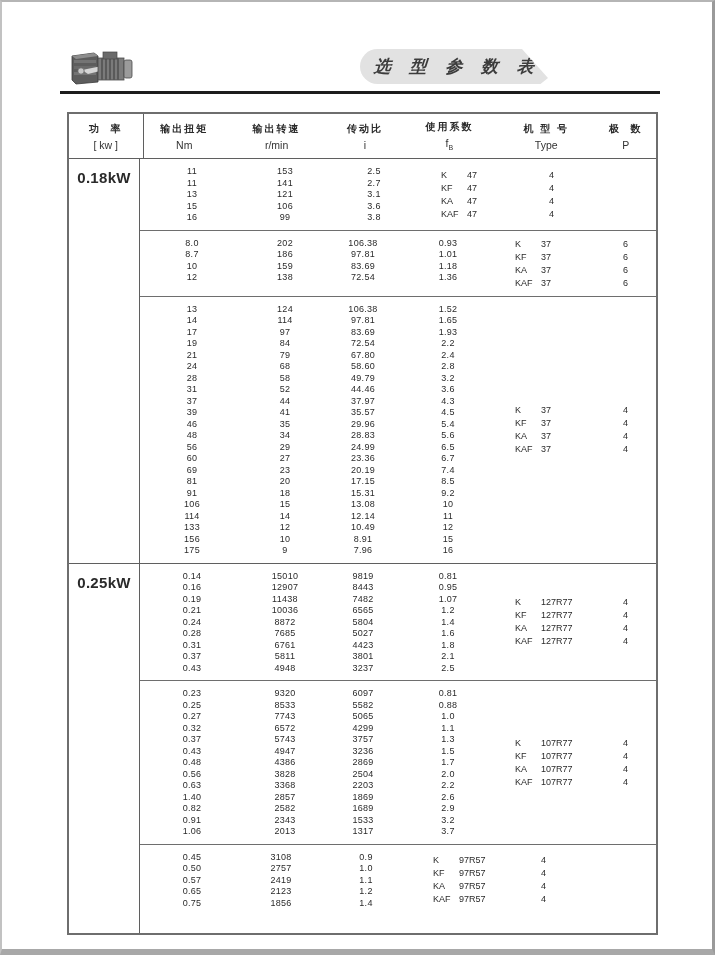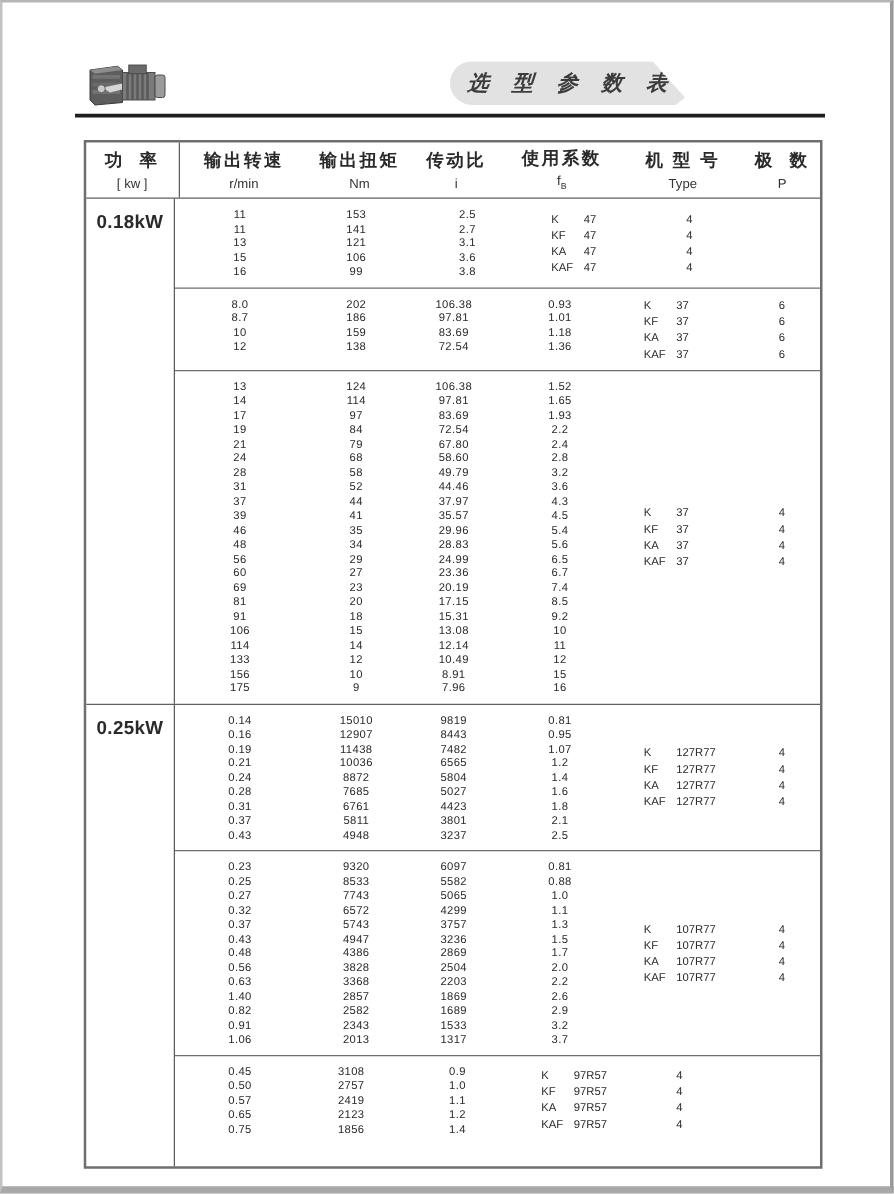--- a/index.html
+++ b/index.html
@@ -32,21 +32,21 @@
   }
   .header-rule { position:absolute; left:58px; top:89px; width:600px; height:3px; background:#1d1d1d; }
 
   
   .param-table {
     position:absolute; left:65px; top:110px; width:591px;
     border:2px solid #6e6e6e; background:#fff;
   }
   .thead { display:flex; height:45px; border-bottom:1px solid #5f5f5f; }
   .th { display:flex; flex-direction:column; align-items:center; justify-content:center; gap:3px; }
-  .th .zh { font-weight:bold; font-size:14px; letter-spacing:2px; white-space:pre; }
+  .th .zh { font-weight:bold; font-size:10px; letter-spacing:2px; white-space:pre; }
   .th .unit { font-size:10.5px; color:#333; }
   .th .unit sub { font-size:7px; }
   .w-power{width:75px;} .w-speed{width:104px;} .w-torque{width:82px;}
   .w-ratio{width:74px;} .w-fb{width:96px;} .w-type{width:99px;} .w-p{width:61px;align-items:center;}
   .th.w-power { border-right:1px solid #5f5f5f; }
 
   .t-section { display:flex; }
   .t-section + .t-section { border-top:1px solid #5f5f5f; }
   .power-cell { width:75px; border-right:1px solid #5f5f5f; padding-top:10px; text-align:center; }
   .power-label { font-weight:bold; font-size:15px; letter-spacing:0.3px; }
@@ -90,27 +90,27 @@
   </div>
 
   <div class="header-rule"></div>
 
   <div class="param-table">
     <div class="thead">
       <div class="th w-power">
         <span class="zh">功  率</span>
         <span class="unit">[ kw ]</span>
       </div>
+      <div class="th w-torque">
+        <span class="zh">输出扭矩</span>
+        <span class="unit">Nm</span>
+      </div>
       <div class="th w-speed">
         <span class="zh">输出转速</span>
         <span class="unit">r/min</span>
-      </div>
-      <div class="th w-torque">
-        <span class="zh">输出扭矩</span>
-        <span class="unit">Nm</span>
       </div>
       <div class="th w-ratio">
         <span class="zh">传动比</span>
         <span class="unit">i</span>
       </div>
       <div class="th w-fb">
         <span class="zh">使用系数</span>
         <span class="unit"><span>f</span><sub>B</sub></span>
       </div>
       <div class="th w-type">

